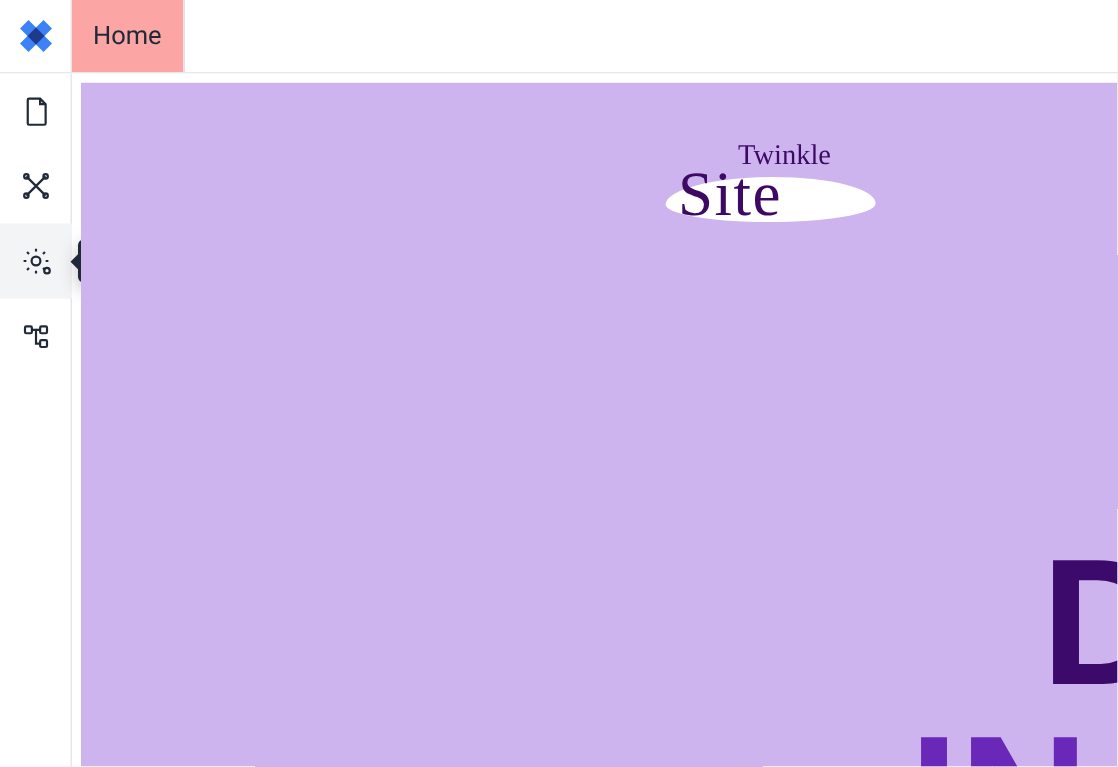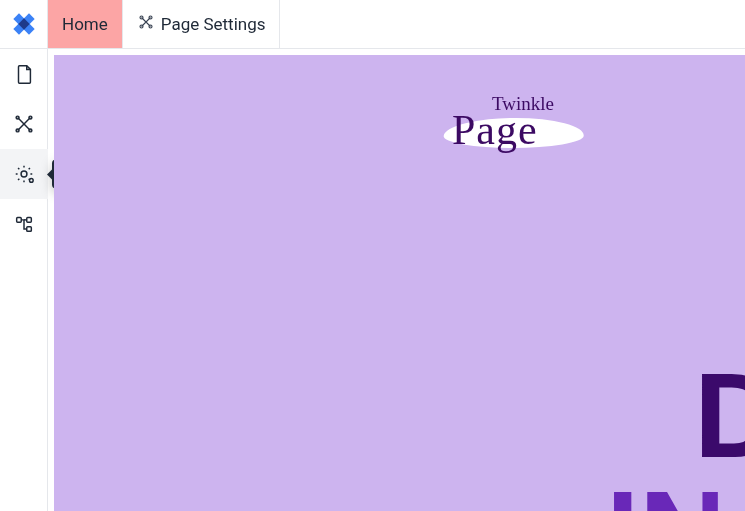--- a/index.html
+++ b/index.html
@@ -205,32 +205,20 @@
         <rect x="18" y="18" width="8" height="8" fill="#3b82f6" transform="rotate(45 22 22)"></rect>
         <rect x="13" y="13" width="8" height="8" fill="#1e3a8a" transform="rotate(45 17 17)"></rect>
       </svg>
     </div>
   </div>
 
   <div class="tab active">
     <span>Home</span>
   </div>
 
-  <div class="tab">
-    <span class="tab-icon">
-      <svg viewBox="0 0 24 24">
-        <path d="M6 6l12 12M18 6L6 18"></path>
-        <circle cx="6" cy="6" r="2"></circle>
-        <circle cx="18" cy="6" r="2"></circle>
-        <circle cx="6" cy="18" r="2"></circle>
-        <circle cx="18" cy="18" r="2"></circle>
-      </svg>
-    </span>
-    <span>Page Settings</span>
-  </div>
 </div>
 
 <div class="workspace">
 
   <div class="siderail">
 
     <div class="rail-item">
       <svg viewBox="0 0 24 24">
         <path d="M7 3h8l4 4v14a1 1 0 0 1-1 1H7a1 1 0 0 1-1-1V4a1 1 0 0 1 1-1z"></path>
         <path d="M15 3v4h4"></path>
@@ -270,21 +258,21 @@
 
   </div>
 
   <div class="canvas-wrap">
     <div class="canvas">
       <div class="canvas-bg" style="background:#cdb4ef;"></div>
 
       <div class="brand-logo">
         <div class="brand-brush"></div>
         <div class="brand-sub">Twinkle</div>
-        <div class="brand-main">Page</div>
+        <div class="brand-main">Site</div>
       </div>
 
       <div class="hero-line1">D</div>
       <div class="hero-line2">IN</div>
     </div>
   </div>
 
 </div>
 
 </body></html>

